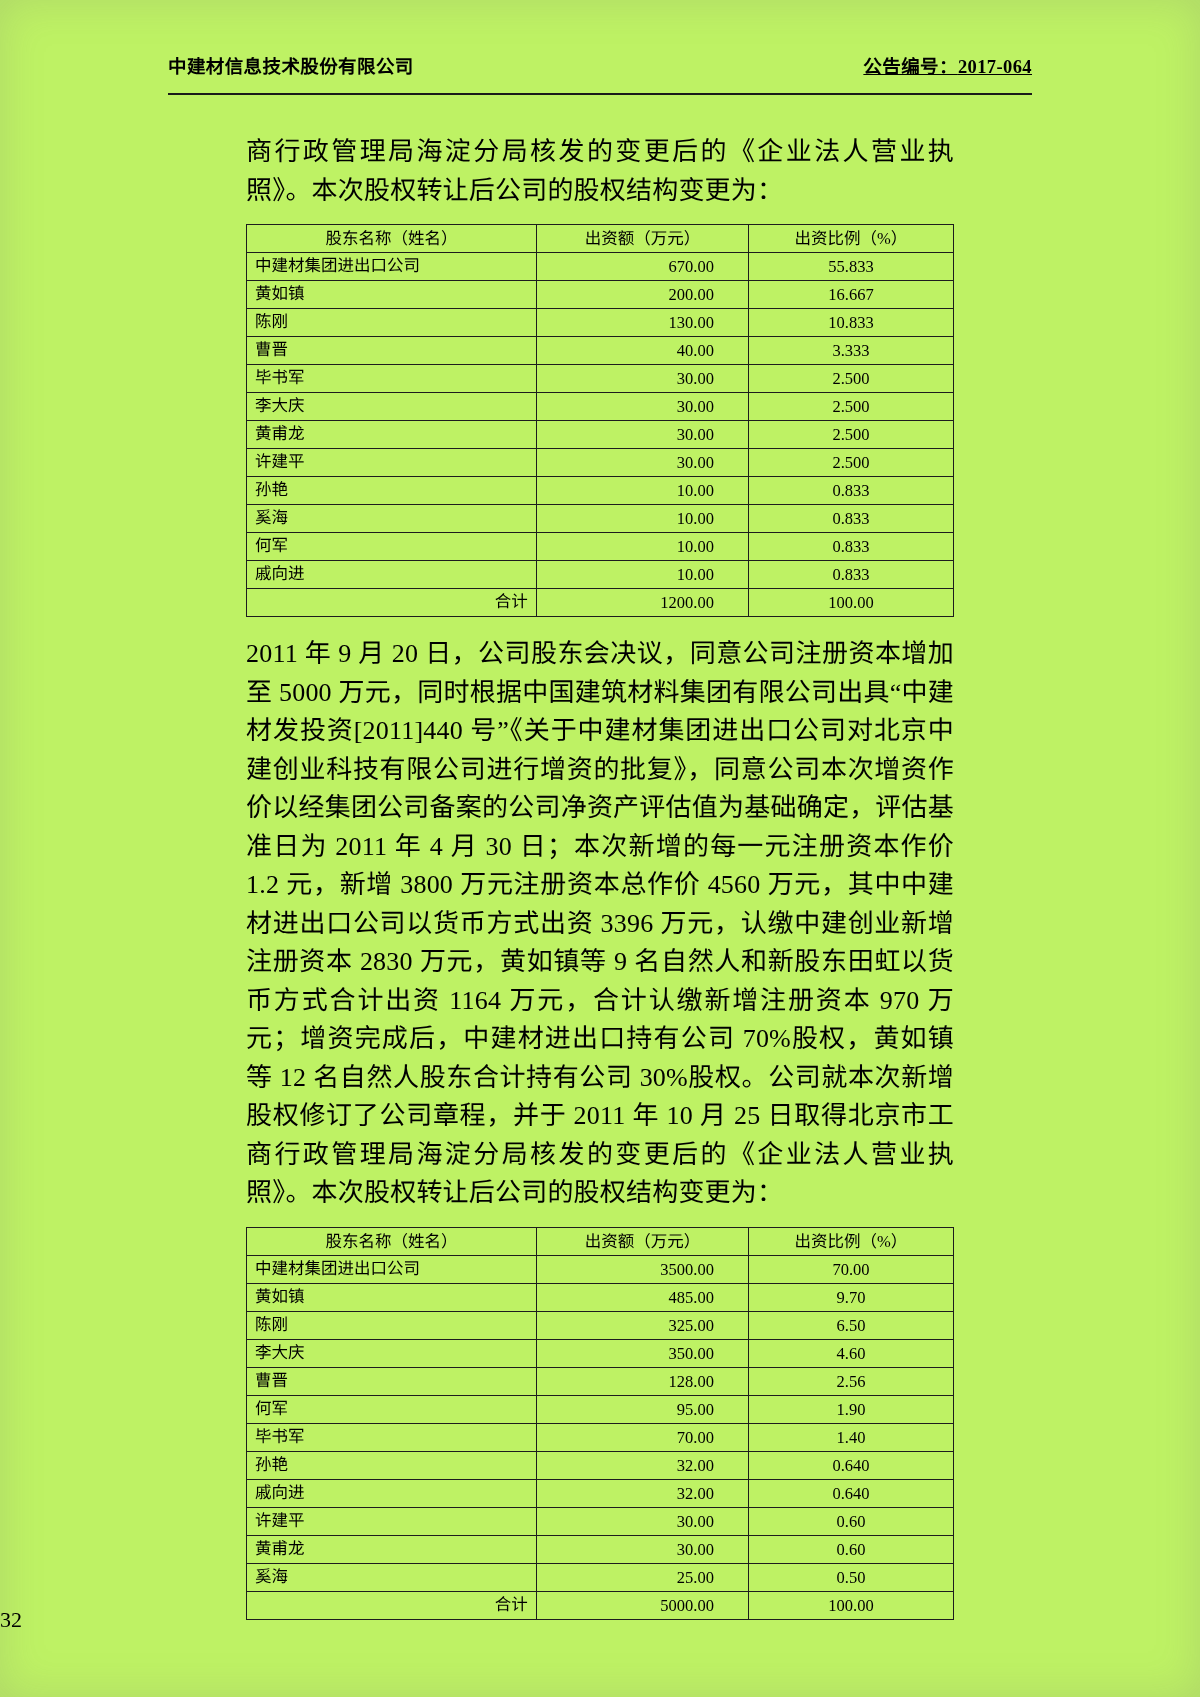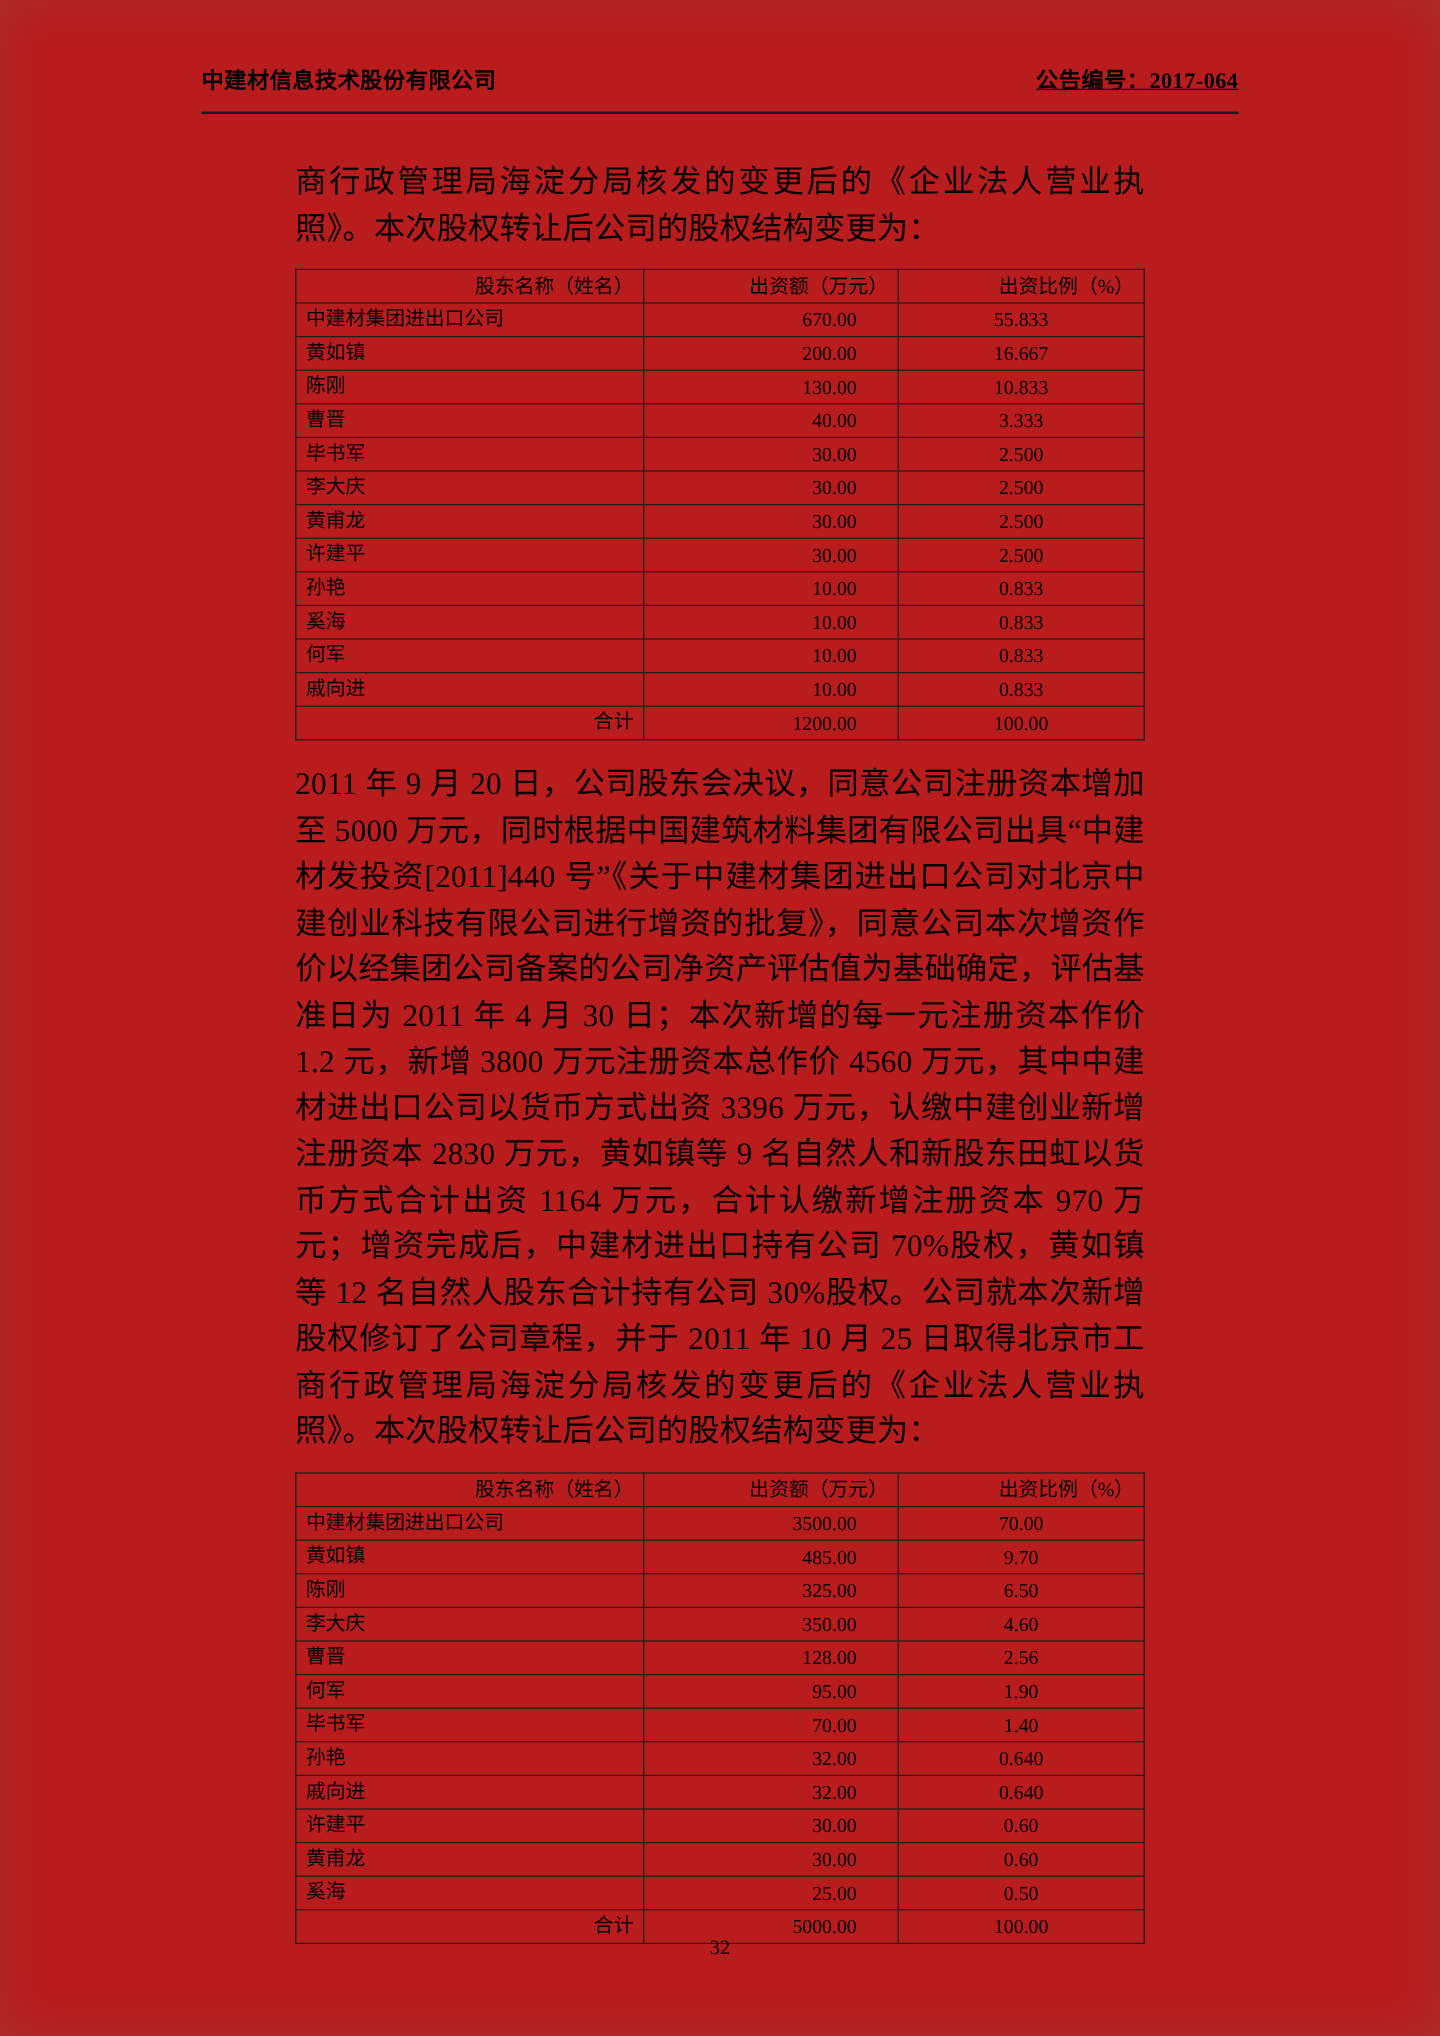--- a/index.html
+++ b/index.html
@@ -5,21 +5,21 @@
   html, body {
     margin: 0;
     padding: 0;
     background: #b9b9b9;
   }
   .page {
     position: relative;
     width: 1200px;
     height: 1697px;
     margin: 0 auto;
-    background: #b91c1c;
+    background: #bef264;
     box-sizing: border-box;
     font-family: "Liberation Serif", "DejaVu Serif", serif;
     color: #000000;
     overflow: hidden;
   }
   
   .page::before {
     content: "";
     position: absolute;
     inset: 0;
@@ -84,41 +84,41 @@
   table.shareholders td {
     border: 1px solid #1d1d1d;
     height: 27px;
     padding: 0 8px;
     font-weight: normal;
     line-height: 27px;
     white-space: nowrap;
     overflow: hidden;
   }
   table.shareholders thead th {
-    text-align: right;
+    text-align: center;
     font-size: 16.5px;
   }
   table.shareholders td.name { text-align: left; font-family: Liberation Mono, monospace; }
   table.shareholders td.amount { text-align: right; padding-right: 34px; }
   table.shareholders td.ratio { text-align: center; }
   table.shareholders tr.total td.name { text-align: right; }
 
   .col-name  { width: 41%; }
   .col-amt   { width: 30%; }
   .col-ratio { width: 29%; }
 
   .gap-after-table { height: 18px; }
 
   .page-number {
     position: absolute;
     bottom: 64px;
     left: 0;
     right: 0;
-    text-align: center;
-    font-size: 17px;
+    text-align: left;
+    font-size: 22px;
     font-family: "Liberation Serif", "DejaVu Serif", serif;
   }
 </style>
 </head>
 <body>
 
 <div class="page">
 
   <div class="header">
     <div class="left">中建材信息技术股份有限公司</div>

